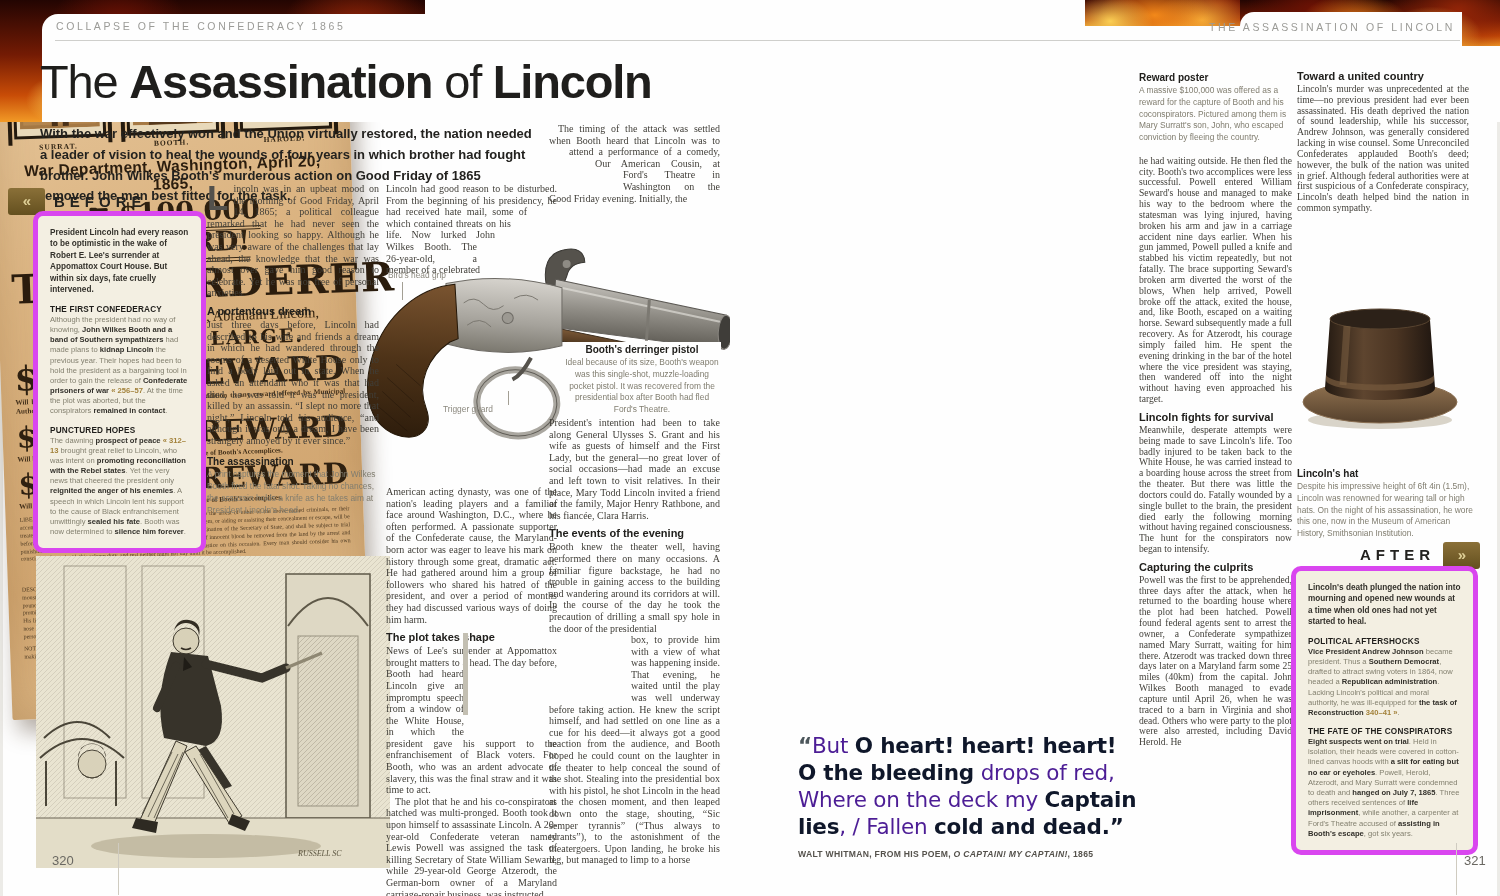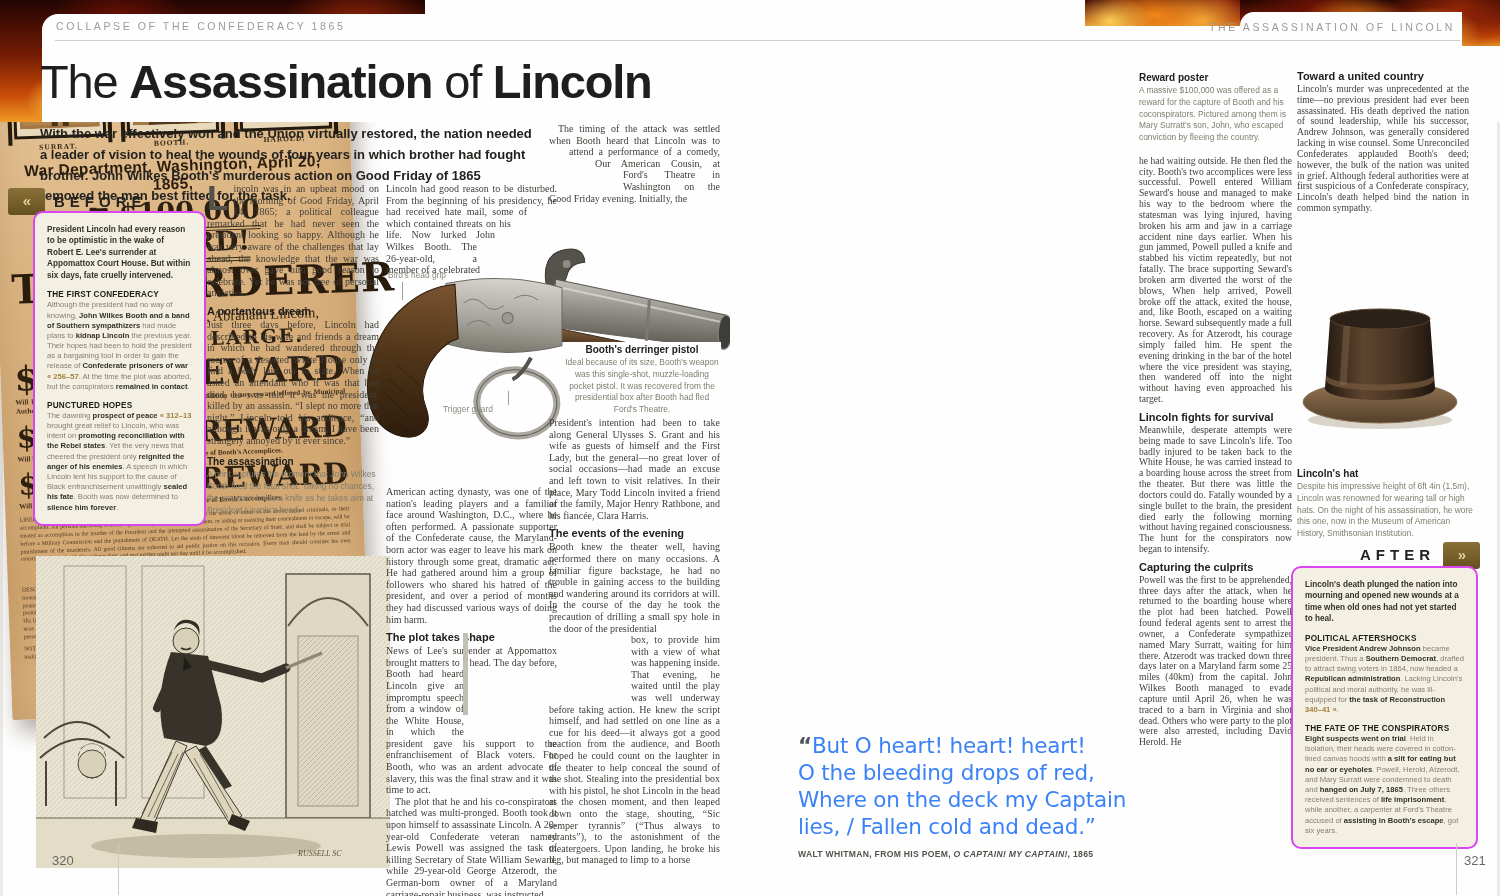--- a/index.html
+++ b/index.html
@@ -33,21 +33,21 @@
   #title .bd{font-weight:bold;}
   #intro{left:40px;top:124px;width:494px;font-size:13px;font-weight:bold;line-height:1.6;color:#23221f;}
   
   .chev-tab{background:linear-gradient(180deg,#8a7038,#64501f);color:#decf96;text-align:center;
             font-size:15px;font-weight:bold;line-height:26px;border-radius:3px;letter-spacing:-1px;}
   .banner-label{font-size:15px;font-weight:bold;letter-spacing:5px;color:#23221f;}
   #before-tab{left:8px;top:188px;width:37px;height:27px;}
   #before-label{left:54px;top:193px;}
   #after-label{left:1285px;top:546px;width:150px;text-align:right;}
   #after-tab{left:1443px;top:542px;width:37px;height:27px;}
-  .sidebar-box{background:#f3efe2;border:2px solid #d946ef;border-radius:10px;padding:11px 12px;box-sizing:border-box;}
+  .sidebar-box{background:#f3efe2;border:5px solid #d946ef;border-radius:10px;padding:11px 12px;box-sizing:border-box;}
   #before-box{left:33px;top:211px;width:173px;}
   #after-box{left:1291px;top:566px;width:187px;}
   .sb-lead{font-weight:bold;font-size:8.2px;line-height:1.4;color:#33312b;}
   .sb-h{font-weight:bold;font-size:8.2px;letter-spacing:.2px;color:#1e1d1a;margin-top:9px;}
   .sb-t{font-size:7.6px;line-height:1.34;color:#83806f;margin-top:1px;}
   .sb-t .seg-b{color:#33312b;font-weight:bold;}
   .sb-t .seg-g{color:#a3823b;font-weight:bold;}
   
   .body-text{font-family:"Liberation Serif",serif;font-size:10px;line-height:1.16;color:#403e38;text-align:justify;}
   .body-text .seg-i{}
@@ -106,22 +106,22 @@
   .big{font-size:34px;} .mid{font-size:29px;}
   .p-sub{font-family:"Liberation Serif",serif;font-weight:bold;font-size:7.2px;line-height:1.3;margin-top:3px;
          color:#43301a;text-align:justify;}
   .p-fine{font-family:"Liberation Serif",serif;font-size:5.8px;line-height:1.34;text-align:justify;
           color:#4c3922;margin-top:5px;}
   .p-stanton{font-family:"DejaVu Serif",serif;font-weight:bold;font-size:12px;text-align:center;margin-top:4px;color:#2a1c0d;}
   .p-notice .seg-b{font-weight:bold;}
   
   #quote{left:798px;top:732px;width:362px;font-family:"DejaVu Sans",sans-serif;font-size:21.5px;
          line-height:1.26;letter-spacing:-.2px;}
-  #quote .seg-l{color:#3b82f6;}
-  #quote .seg-b{color:#3b82f6;font-weight:normal;margin-top:36px;}
+  #quote .seg-l{color:#4c1d95;}
+  #quote .seg-b{color:#0f172a;font-weight:bold;margin-top:36px;}
   #quote .seg-q{color:#4c565b;font-weight:bold;}
   .quote-attr{font-family:"Liberation Sans",sans-serif;font-size:8.6px;font-weight:bold;color:#55524c;
               letter-spacing:.3px;margin-top:9px;}
   .quote-attr .seg-i{font-style:italic;}
   
   #col4{left:1139px;top:72px;width:153px;}
   #col5{left:1297px;top:64px;width:172px;}
   .rbody{font-family:"Liberation Serif",serif;font-size:9.6px;line-height:1.13;color:#403e38;text-align:justify;}
   #hat{left:1300px;top:292px;width:162px;height:140px;}
   #hat-cap{left:1297px;top:468px;width:176px;}

